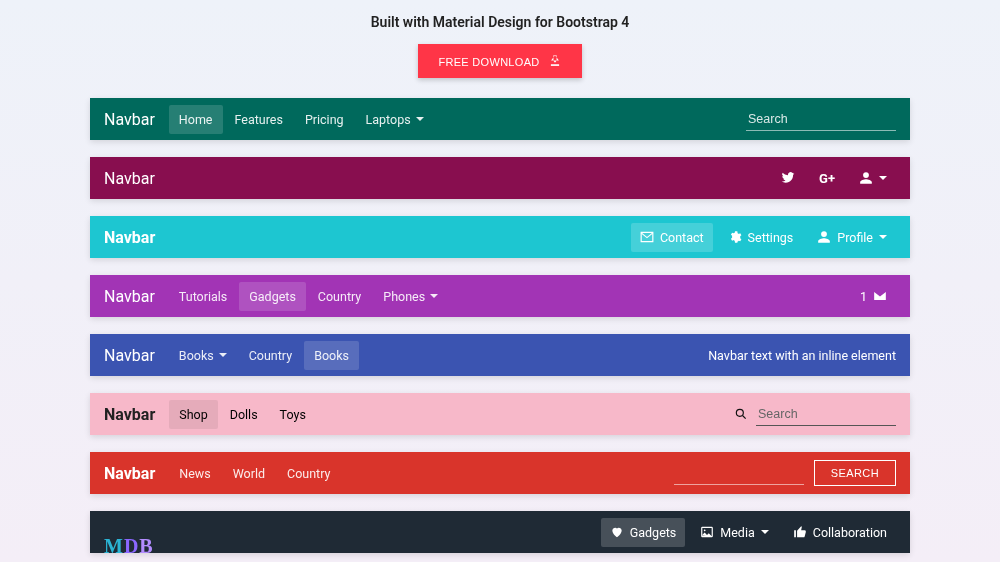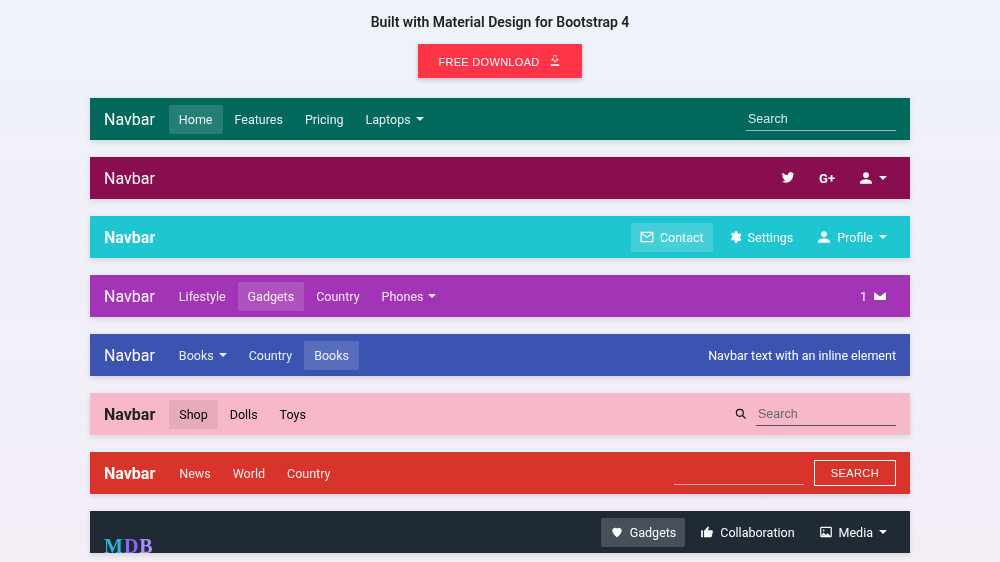--- a/index.html
+++ b/index.html
@@ -108,21 +108,21 @@
           </svg>
           <span>Profile</span>
           <span class="caret"></span>
         </span>
     </div>
   </div>
 
   <div class="nav nav4">
     <span class="brand">Navbar</span>
     <div class="items">
-      <span class="item">Lifestyle</span>
+      <span class="item">Tutorials</span>
       <span class="item active">Gadgets</span>
       <span class="item">Country</span>
       <span class="item">
           <span>Phones</span>
           <span class="caret"></span>
         </span>
     </div>
     <div class="spacer"></div>
     <span class="ritem">
         <span class="badge-txt">1</span>
@@ -178,28 +178,28 @@
     <div class="spacer"></div>
     <div class="right">
       <span class="ritem active">
           <svg class="icn" viewBox="0 0 24 24">
             <path d="M12 21s-8-5-8-12a5 5 0 0 1 8-3 5 5 0 0 1 8 3c0 7-8 12-8 12z"></path>
           </svg>
           <span>Gadgets</span>
         </span>
       <span class="ritem">
           <svg class="icn" viewBox="0 0 24 24">
-            <path d="M2 21h3V9H2v12zM22 11a2 2 0 0 0-2-2h-6l1-5V3a1 1 0 0 0-1-1l-7 8v11h11a2 2 0 0 0 2-1.5l2-7.5z"></path>
-          </svg>
-          <span>Collaboration</span>
-        </span>
-      <span class="ritem">
-          <svg class="icn" viewBox="0 0 24 24">
             <rect x="3" y="4" width="18" height="16" rx="1" fill="none" stroke="currentColor" stroke-width="2"></rect>
             <circle cx="8" cy="9" r="1.5"></circle>
             <path d="M3 18l5-5 4 4 3-3 6 6"></path>
           </svg>
           <span>Media</span>
           <span class="caret"></span>
         </span>
+      <span class="ritem">
+          <svg class="icn" viewBox="0 0 24 24">
+            <path d="M2 21h3V9H2v12zM22 11a2 2 0 0 0-2-2h-6l1-5V3a1 1 0 0 0-1-1l-7 8v11h11a2 2 0 0 0 2-1.5l2-7.5z"></path>
+          </svg>
+          <span>Collaboration</span>
+        </span>
     </div>
   </div>
 </div>
 
 </body></html>

